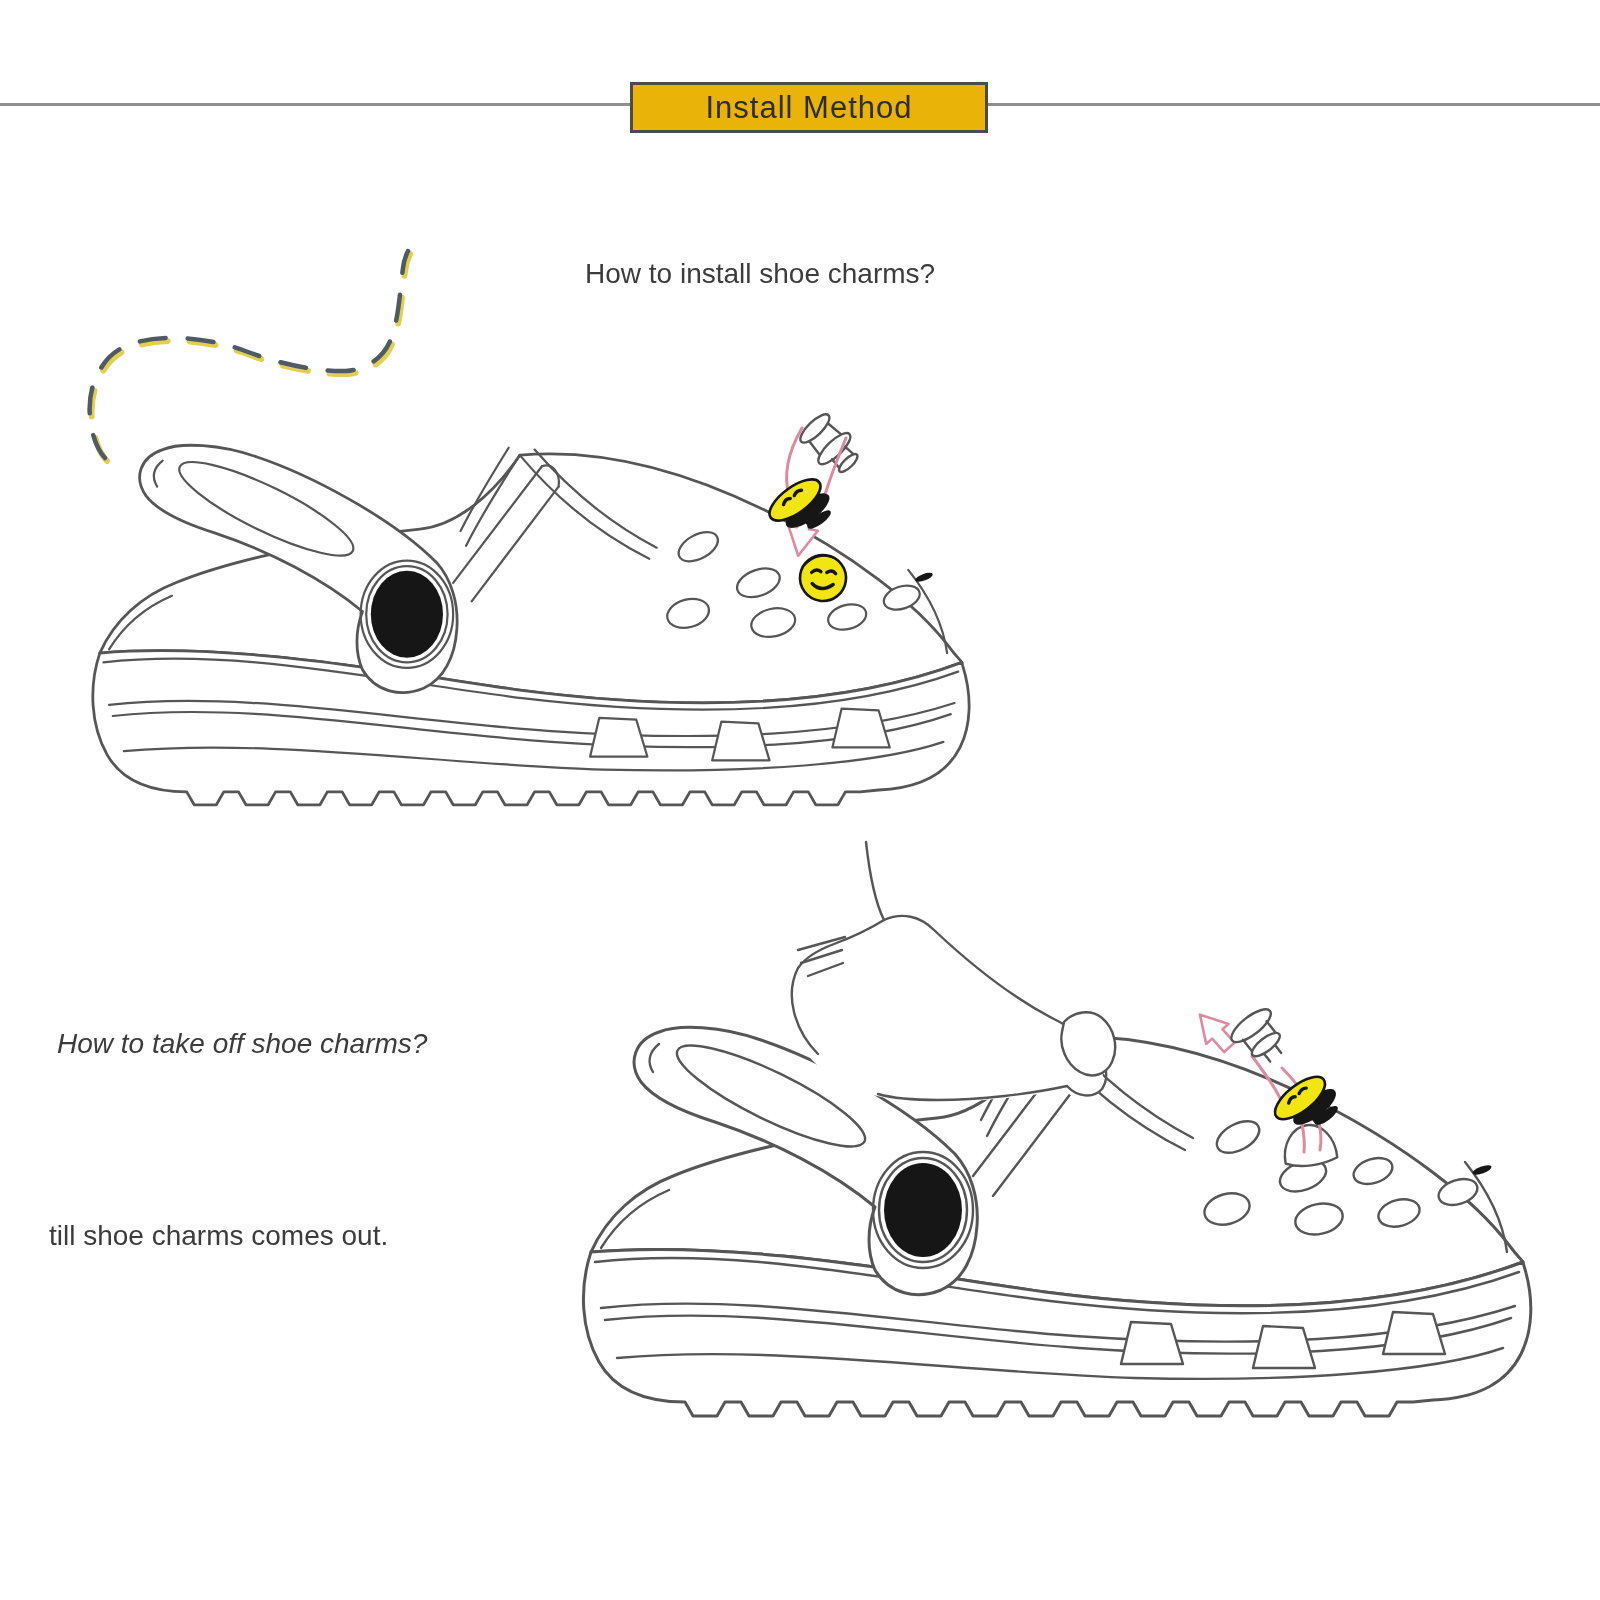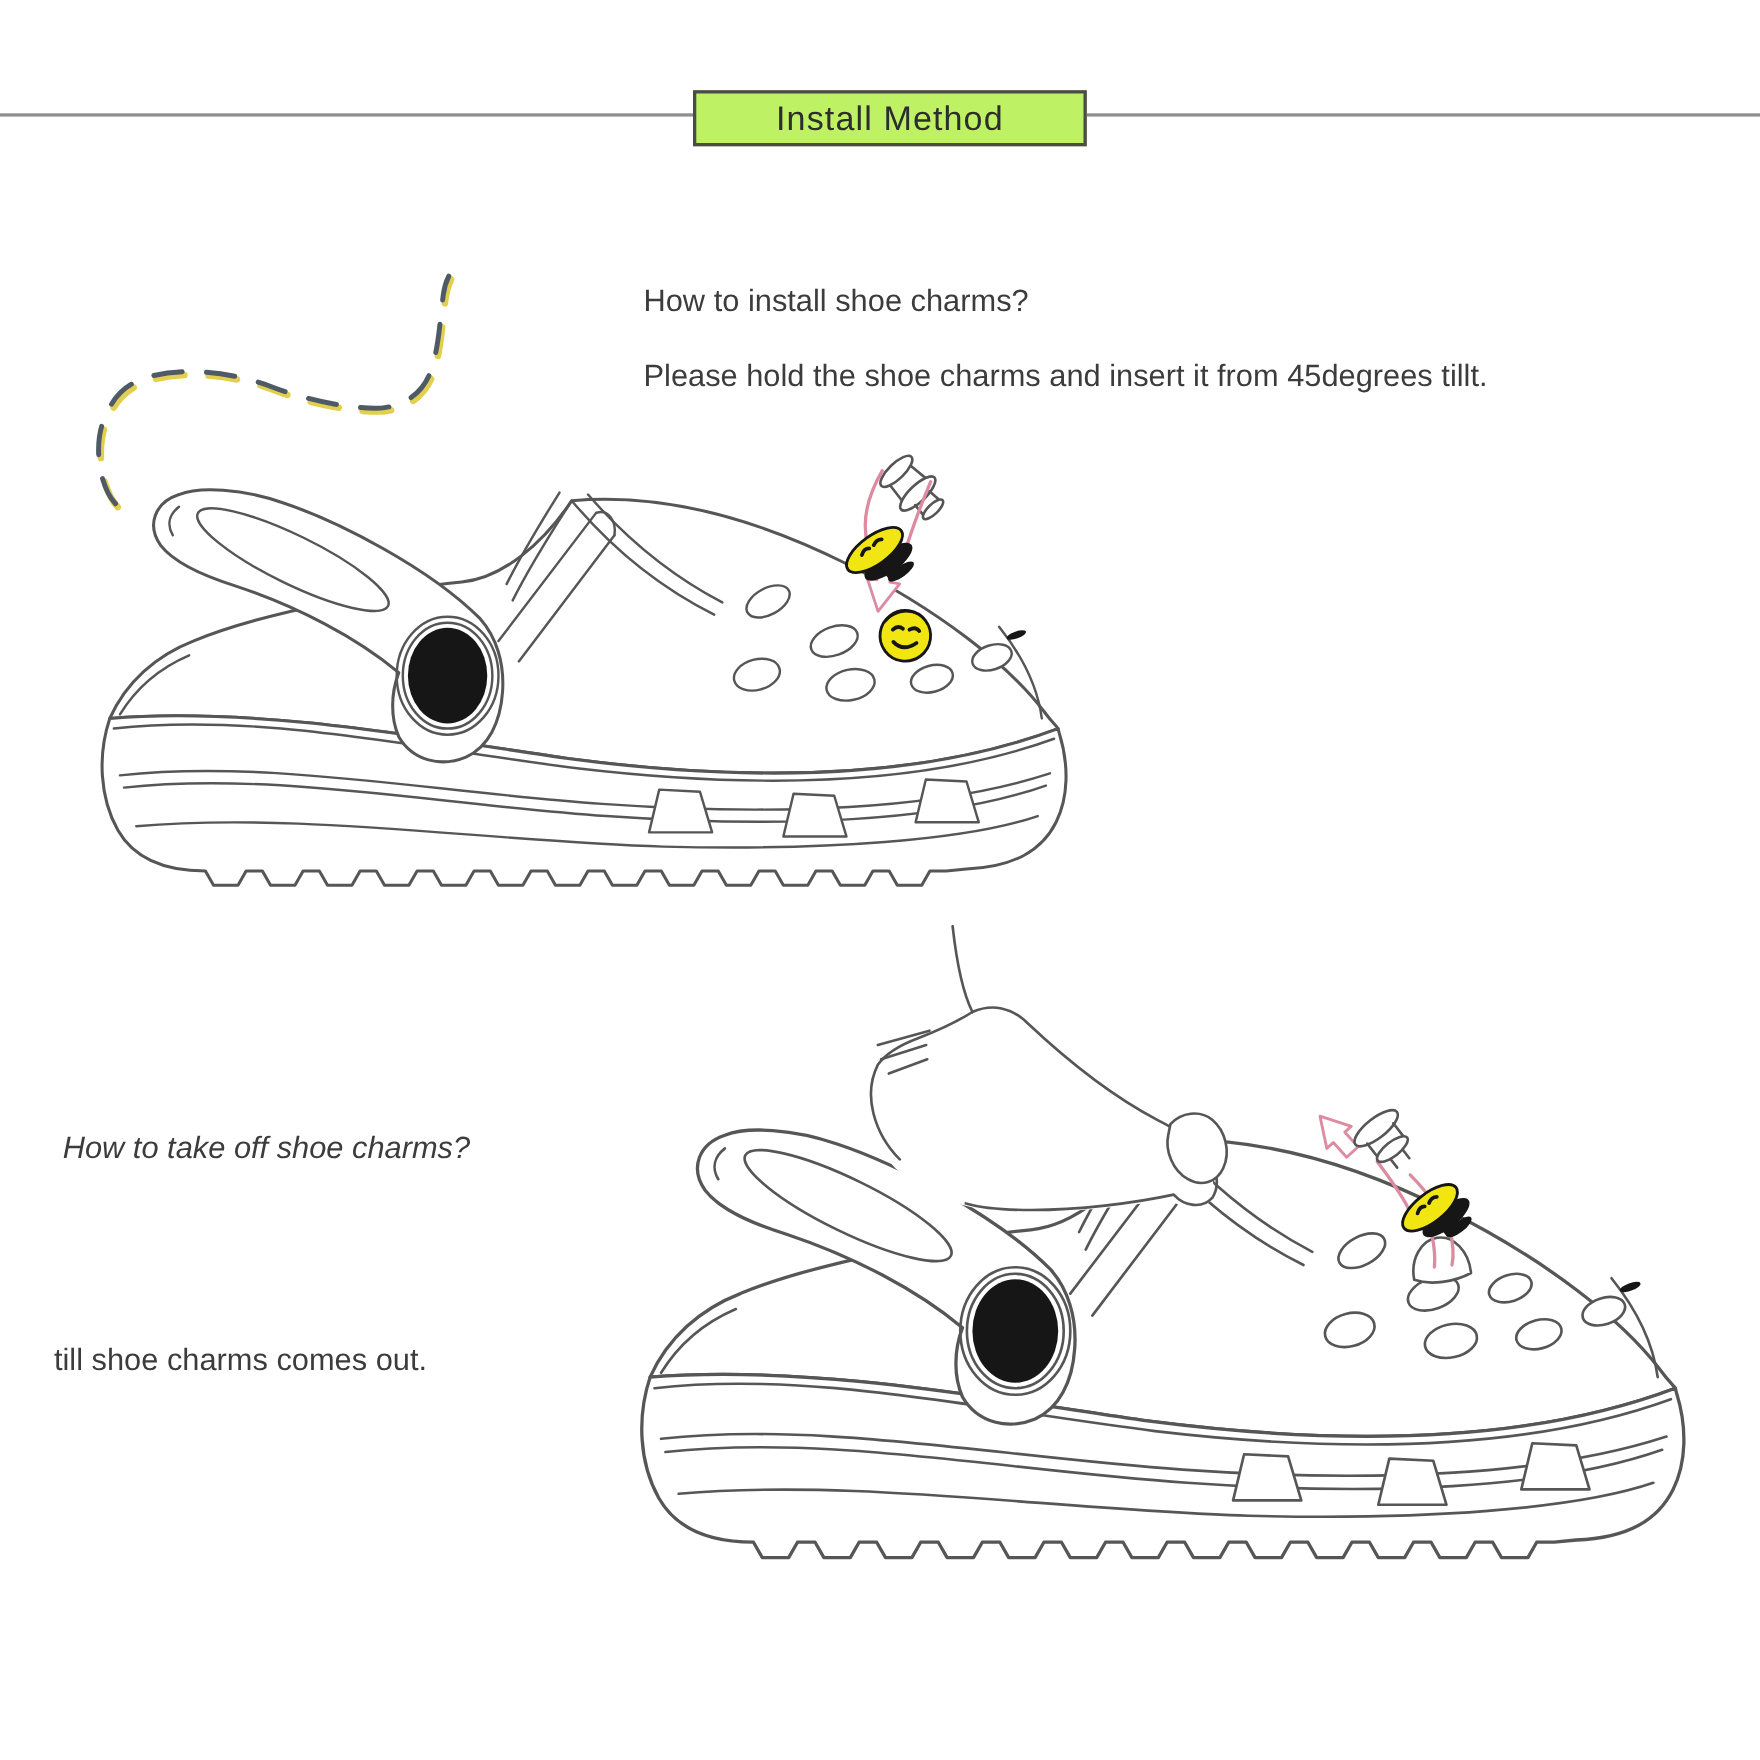--- a/index.html
+++ b/index.html
@@ -6,21 +6,21 @@
   .stage{
     position:relative;width:1600px;height:1600px;background:#fff;
     font-family:"Liberation Sans",sans-serif;overflow:hidden;
   }
   .divider{
     position:absolute;left:0;top:103px;width:1600px;height:3px;
     background:var(--divider,#8f8f8f);
   }
   .title-box{
     position:absolute;left:630px;top:82px;width:358px;height:51px;
-    background:#bef264;border:3px solid #4b4b4b;box-sizing:border-box;
+    background:#eab308;border:3px solid #4b4b4b;box-sizing:border-box;
     display:flex;align-items:center;justify-content:center;
     font-size:31px;color:#2d2d2d;letter-spacing:1px;text-align:center;
   }
   .txt{position:absolute;color:var(--text,#3c3c3c);font-size:28px;white-space:nowrap;}
   .illus{position:absolute;left:0;top:0;width:1600px;height:1600px;}
   .ln2 {fill:none;stroke:var(--line,#565656);stroke-width:2.4;stroke-linecap:round;}
   .lnf {fill:#ffffff;stroke:var(--line,#565656);stroke-width:3;stroke-linejoin:round;stroke-linecap:round;}
   .lnf2{fill:#ffffff;stroke:var(--line,#565656);stroke-width:2.4;stroke-linejoin:round;stroke-linecap:round;}
   .inkf{fill:var(--ink,#161616);stroke:none;}
   .pk  {fill:none;stroke:var(--pink,#dd8ba1);stroke-width:3;stroke-linecap:round;}
@@ -34,21 +34,20 @@
 <body>
 
 <div class="stage">
 
   <div class="divider"></div>
   <div class="title-box">
     <span>Install Method</span>
   </div>
 
   <div class="txt" style="left:585px;top:258px;">How to install shoe charms?</div>
-  <div class="txt" style="left:585px;top:326px;">Please hold the shoe charms and insert it from 45degrees tillt.</div>
 
   <div class="txt" style="left:57px;top:1028px;font-style:italic;">How to take off shoe charms?</div>
   <div class="txt" style="left:49px;top:1220px;">till shoe charms comes out.</div>
 
   <svg class="illus" viewBox="0 0 1600 1600">
     <defs>
 
       <g id="clog">
 
         <path class="lnf" d="M470,38 C560,30 650,55 740,100 C830,145 900,200 934,245

